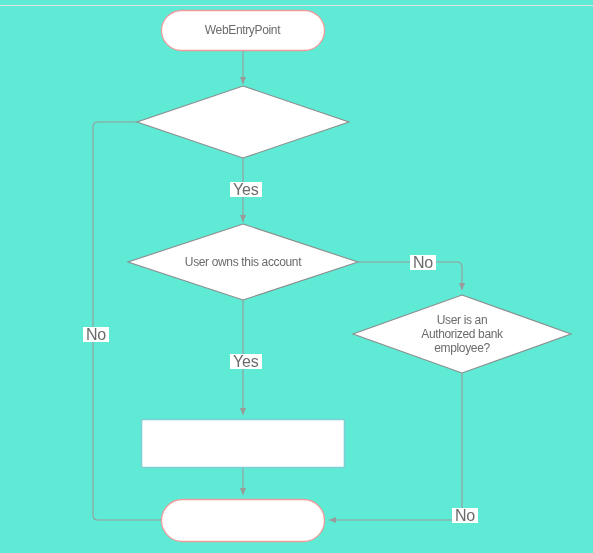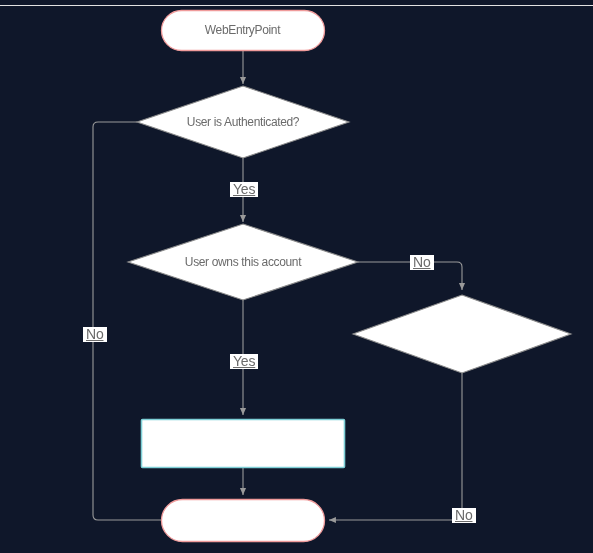--- a/index.html
+++ b/index.html
@@ -10,21 +10,21 @@
   body {
     width: 593px;
     height: 553px;
     font-family: "Liberation Sans", sans-serif;
     overflow: hidden;
   }
   #flowchart-canvas {
     position: relative;
     width: 593px;
     height: 553px;
-    background: #0f172a;
+    background: #5eead4;
   }
   #top-rule {
     position: absolute;
     left: 0;
     top: 5px;
     width: 593px;
     height: 1px;
     background: #e2e2e2;
   }
   svg.diagram-layer {
@@ -40,28 +40,27 @@
     font-size: 12px;
     letter-spacing: -0.35px;
     text-align: center;
     white-space: pre;
     line-height: 14px;
     pointer-events: none;
   }
   .edge-label {
     position: absolute;
     color: #6b6b6b;
-    font-size: 14px;
+    font-size: 16px;
     letter-spacing: -0.2px;
     background: #ffffff;
     padding: 1px 3px;
     text-align: center;
     line-height: 13px;
     white-space: pre;
-    text-decoration: underline;
   }
 </style>
 </head>
 <body>
 
 <div id="flowchart-canvas">
 
   <div id="top-rule"></div>
 
   <svg class="diagram-layer" viewBox="0 0 593 553" xmlns="http://www.w3.org/2000/svg">
@@ -96,24 +95,26 @@
 
     <polygon points="462,295 571,334 462,373 353,334" fill="#ffffff" stroke="#8c8c8c" stroke-width="1.1"></polygon>
 
     <rect x="141.5" y="419.5" width="203" height="48" rx="1" ry="1" fill="#ffffff" stroke="#7ecfd6" stroke-width="1.6"></rect>
 
     <rect x="161.5" y="499.5" width="163" height="42" rx="21" ry="21" fill="#ffffff" stroke="#f09b9b" stroke-width="1.3"></rect>
   </svg>
 
   <div class="node-label" style="left:161px; top:23px; width:163px;">WebEntryPoint</div>
 
-  <div class="node-label" style="left:137px; top:115px; width:212px;">User is Authenticated?</div>
 
   <div class="node-label" style="left:128px; top:255px; width:230px;">User owns this account</div>
 
+  <div class="node-label" style="left:353px; top:313px; width:218px;">User is an
+Authorized bank
+employee?</div>
 
 
 
   <div class="edge-label" style="left:230px; top:182px;">Yes</div>
 
   <div class="edge-label" style="left:83px; top:327px;">No</div>
 
   <div class="edge-label" style="left:230px; top:354px;">Yes</div>
 
   <div class="edge-label" style="left:410px; top:255px;">No</div>

